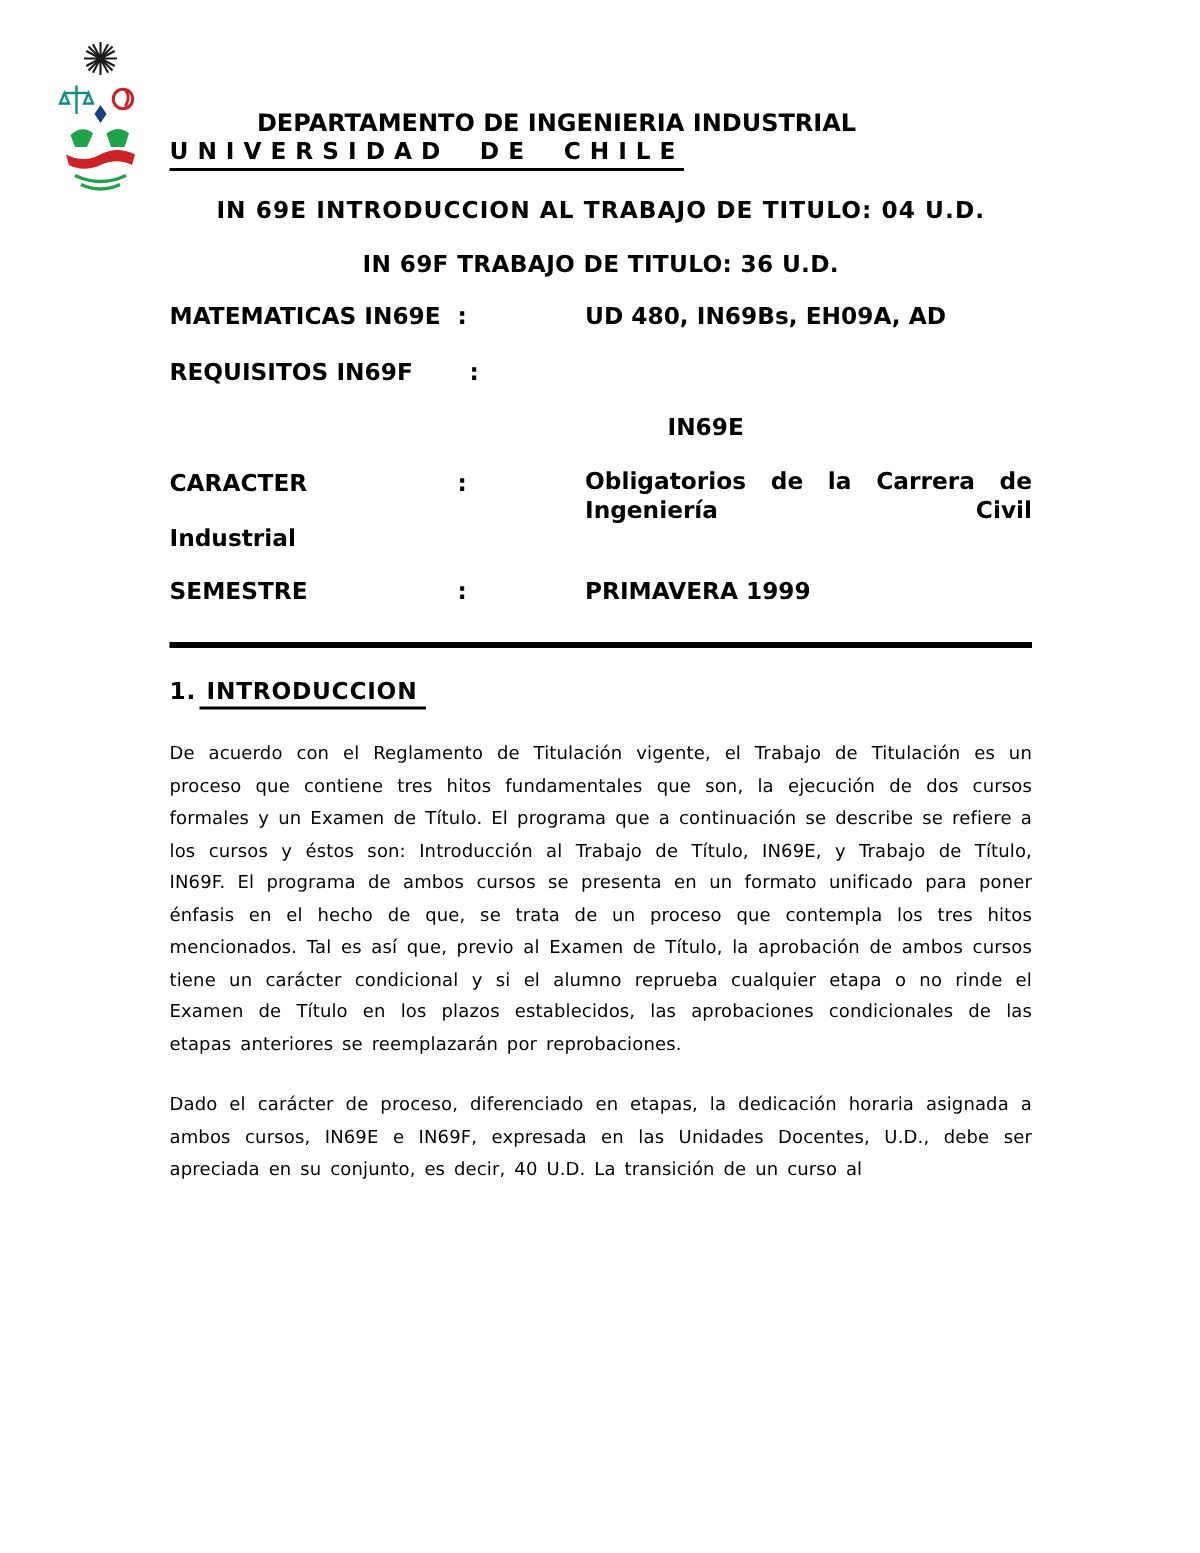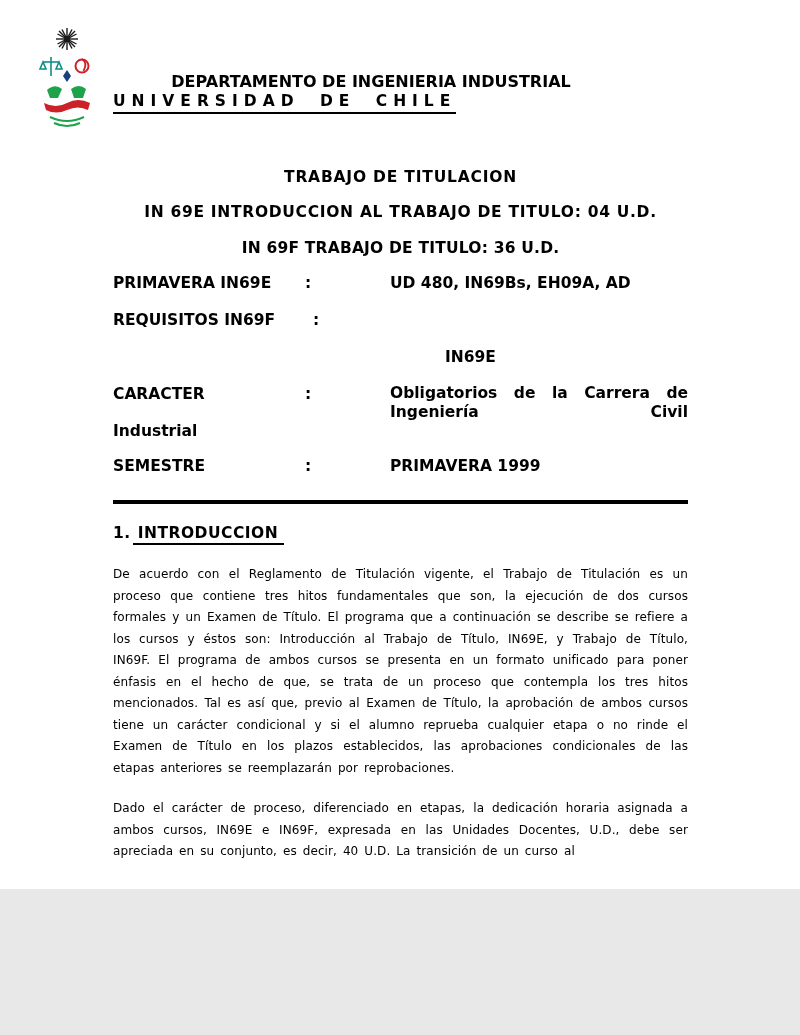--- a/index.html
+++ b/index.html
@@ -3,21 +3,21 @@
 <meta charset="utf-8">
 <style>
   html, body {
     margin: 0;
     padding: 0;
     background: #e8e8e8;
   }
   .page {
     position: relative;
     width: 800px;
-    height: 889px;
+    height: 1035px;
     margin: 0 auto;
     background: #ffffff;
     color: #000000;
     font-family: "DejaVu Sans", sans-serif;
     overflow: hidden;
   }
   .logo {
     position: absolute;
     left: 38px;
     top: 26px;
@@ -166,29 +166,28 @@
   <div class="dept-title">DEPARTAMENTO DE INGENIERIA INDUSTRIAL</div>
 
   <div class="content">
 
 
     <div class="university-line">
       <span class="u-text">UNIVERSIDAD DE CHILE</span>
     </div>
 
     <div class="titles">
-      <div class="title-main">TRABAJO DE TITULACION</div>
       <div class="title-course1">IN 69E INTRODUCCION AL TRABAJO DE TITULO: 04 U.D.</div>
       <div class="title-course2">IN 69F TRABAJO DE TITULO: 36 U.D.</div>
     </div>
 
     <div class="info-block">
 
       <div class="info-row">
-        <span class="info-label">PRIMAVERA IN69E</span>
+        <span class="info-label">MATEMATICAS IN69E</span>
         <span class="info-colon">:</span>
         <span class="info-value">UD 480, IN69Bs, EH09A, AD</span>
       </div>
 
       <div class="info-row">
         <span class="info-label">REQUISITOS IN69F</span>
         <span class="info-colon shift">:</span>
         <span class="info-value shift">IN69E</span>
       </div>
 

